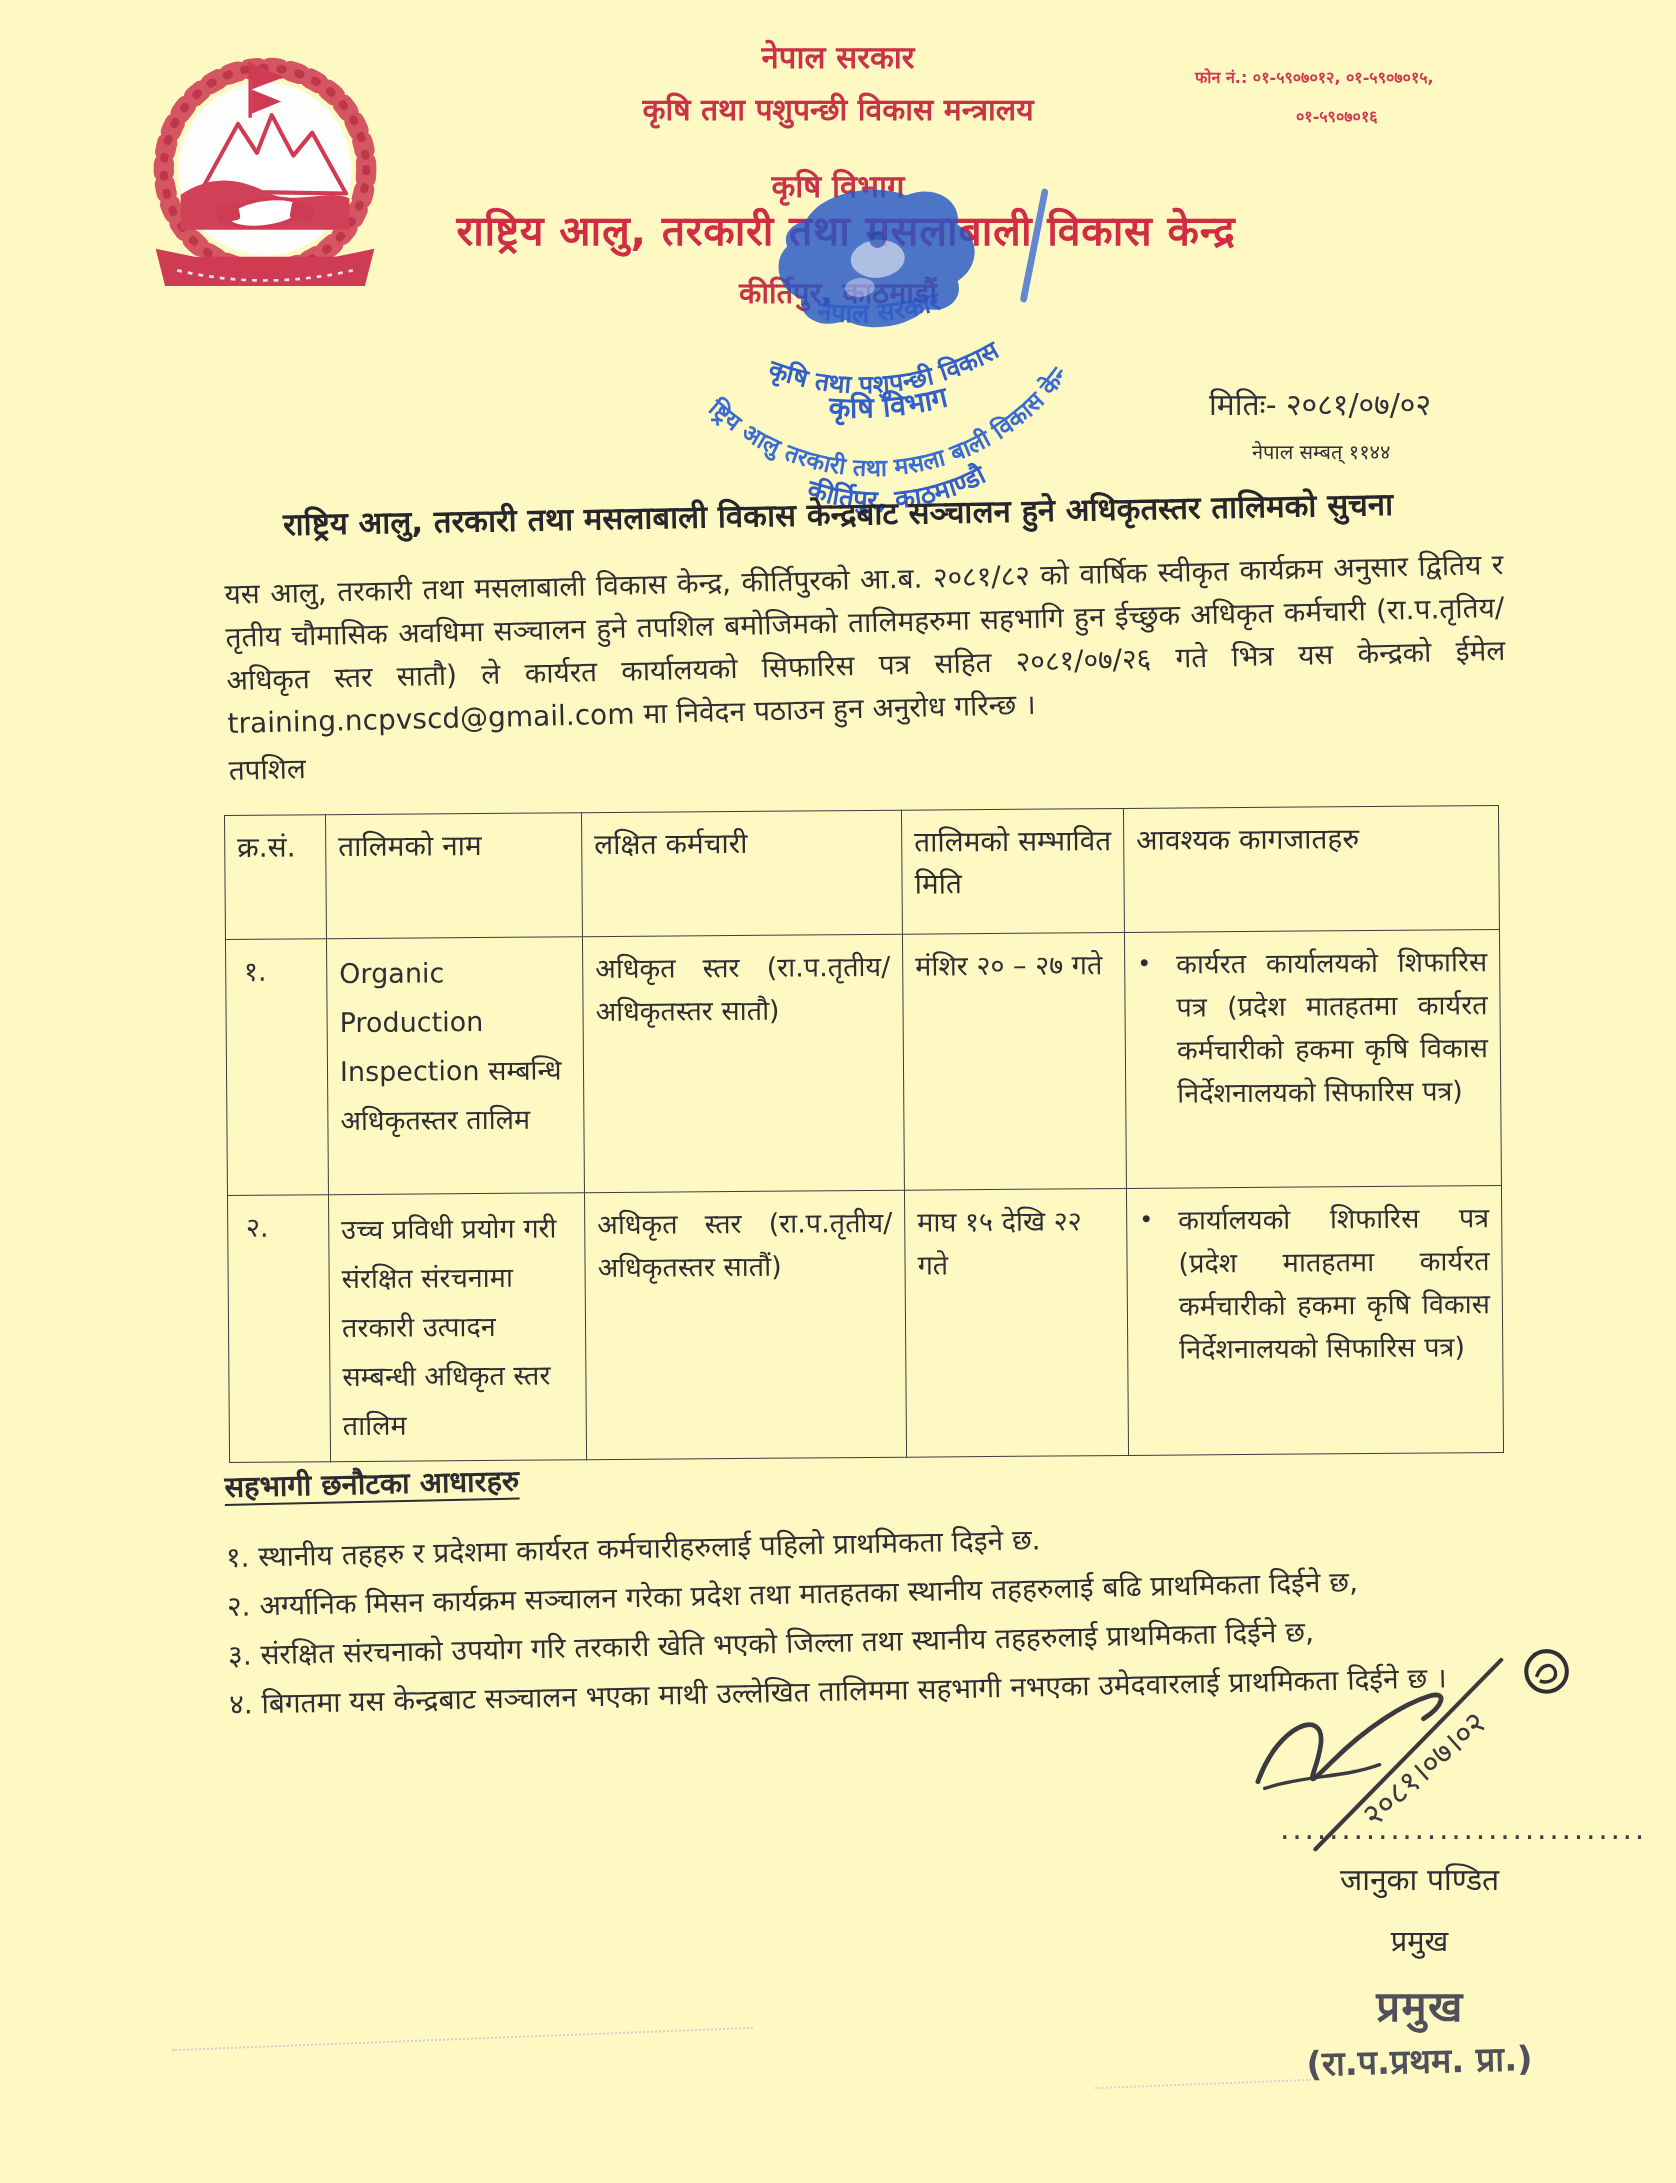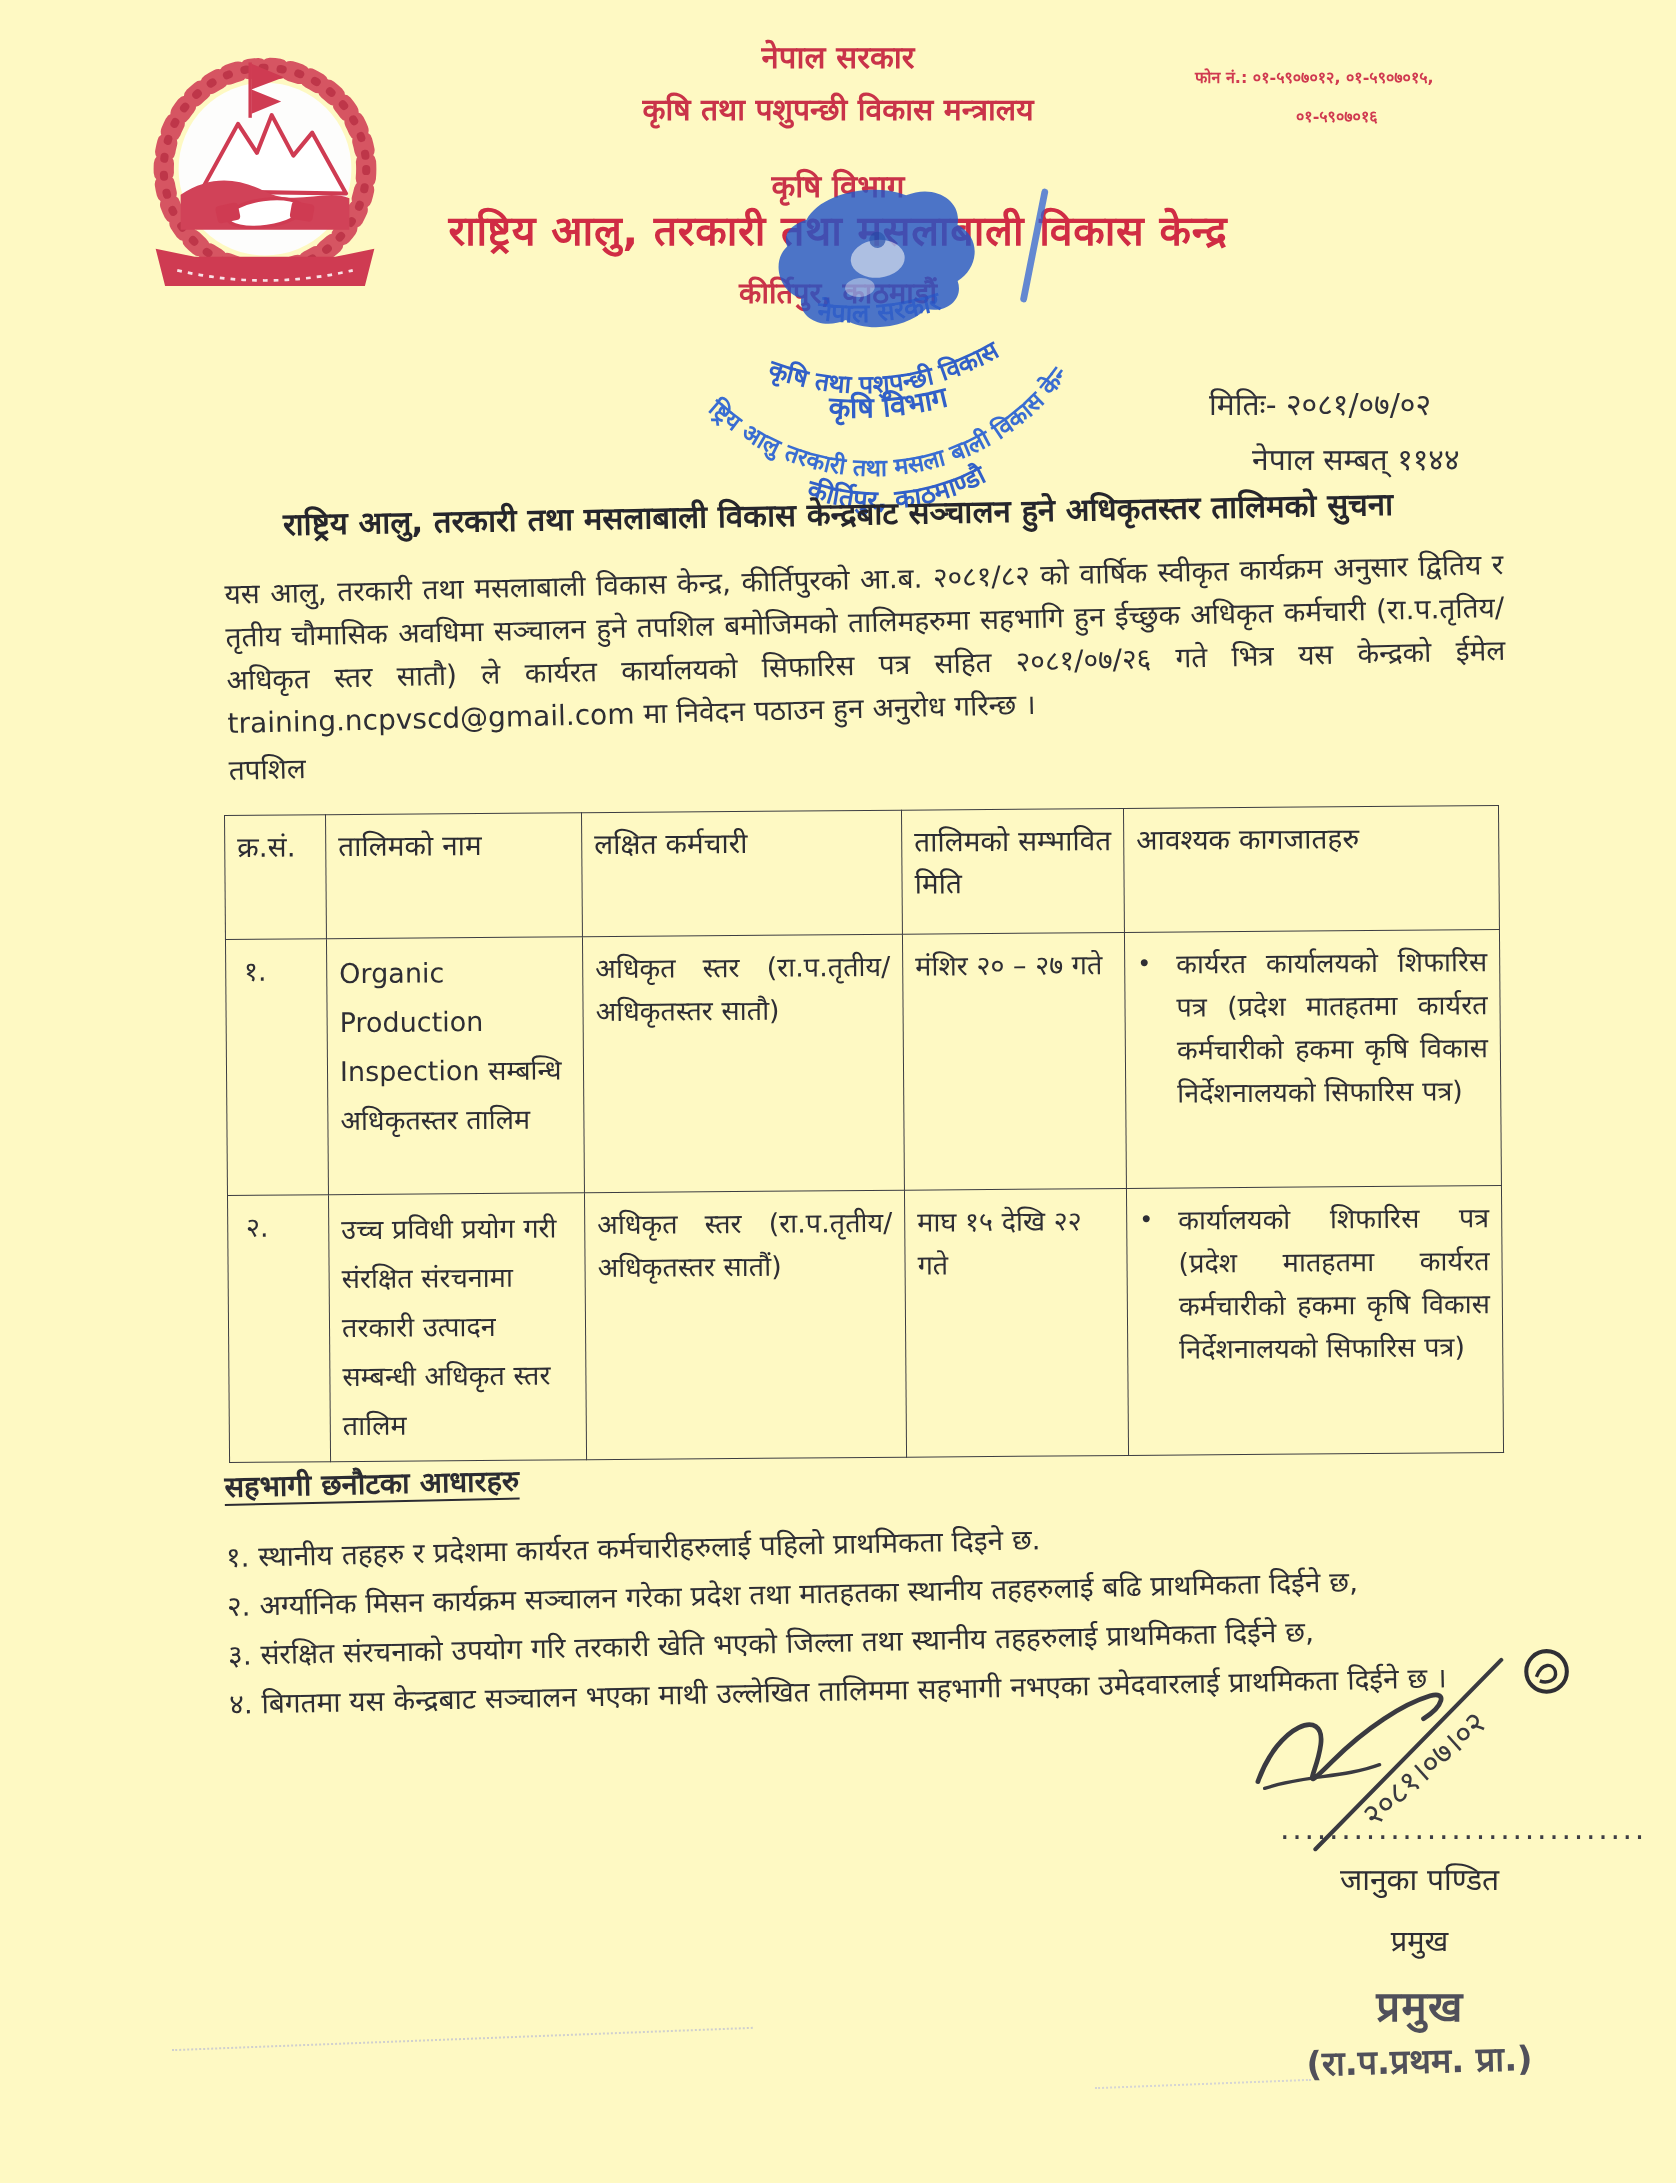--- a/index.html
+++ b/index.html
@@ -8,30 +8,30 @@
     background:#fef9c3;color:#2d2d33;
     font-family:"DejaVu Sans","Liberation Sans",sans-serif;
   }
   
   .emblem{position:absolute;left:150px;top:53px;width:230px;height:270px;}
   .hc{position:absolute;left:50%;transform:translateX(-50%);white-space:nowrap;
       color:#c93349;font-weight:bold;}
   .gov{top:35px;font-size:31px;}
   .ministry{top:88px;font-size:30px;}
   .dept{top:164px;font-size:31px;}
-  .center-name{top:201px;font-size:41px;color:#d02c44;letter-spacing:0.7px;}
+  .center-name{top:201px;font-size:41px;color:#d02c44;letter-spacing:0.7px;margin-left:8px;}
   .address{top:272px;font-size:29px;}
   .contact{position:absolute;left:1195px;top:58px;width:460px;color:#d03a50;
       font-weight:bold;font-size:16px;line-height:39px;}
   .pl2{padding-left:101px;}
   .bluestamp{position:absolute;left:663px;top:176px;width:439px;height:352px;
       transform:rotate(-5deg);opacity:.93;}
   
   .miti{position:absolute;left:1209px;top:383px;font-size:30px;color:#303038;}
-  .sambat{position:absolute;left:1252px;top:438px;font-size:30px;color:#303038;}
+  .sambat{position:absolute;left:1252px;top:438px;font-size:20px;color:#303038;}
   .title{position:absolute;left:50%;top:492px;transform:translateX(-50%) rotate(-1.05deg);
       font-size:31px;font-weight:600;white-space:nowrap;color:#26262c;}
   
   .bodyblock{position:absolute;left:224px;top:573px;width:1279px;
       transform:rotate(-1.35deg);transform-origin:0 0;}
   .para{margin:0;font-size:28px;line-height:43px;text-align:justify;color:#2e2e34;}
   .tapasil{margin-top:5.4px;font-size:28px;color:#2e2e34;}
   
   .tablewrap{position:absolute;left:224px;top:815px;width:1274px;
       transform:rotate(-0.45deg);transform-origin:0 0;}

